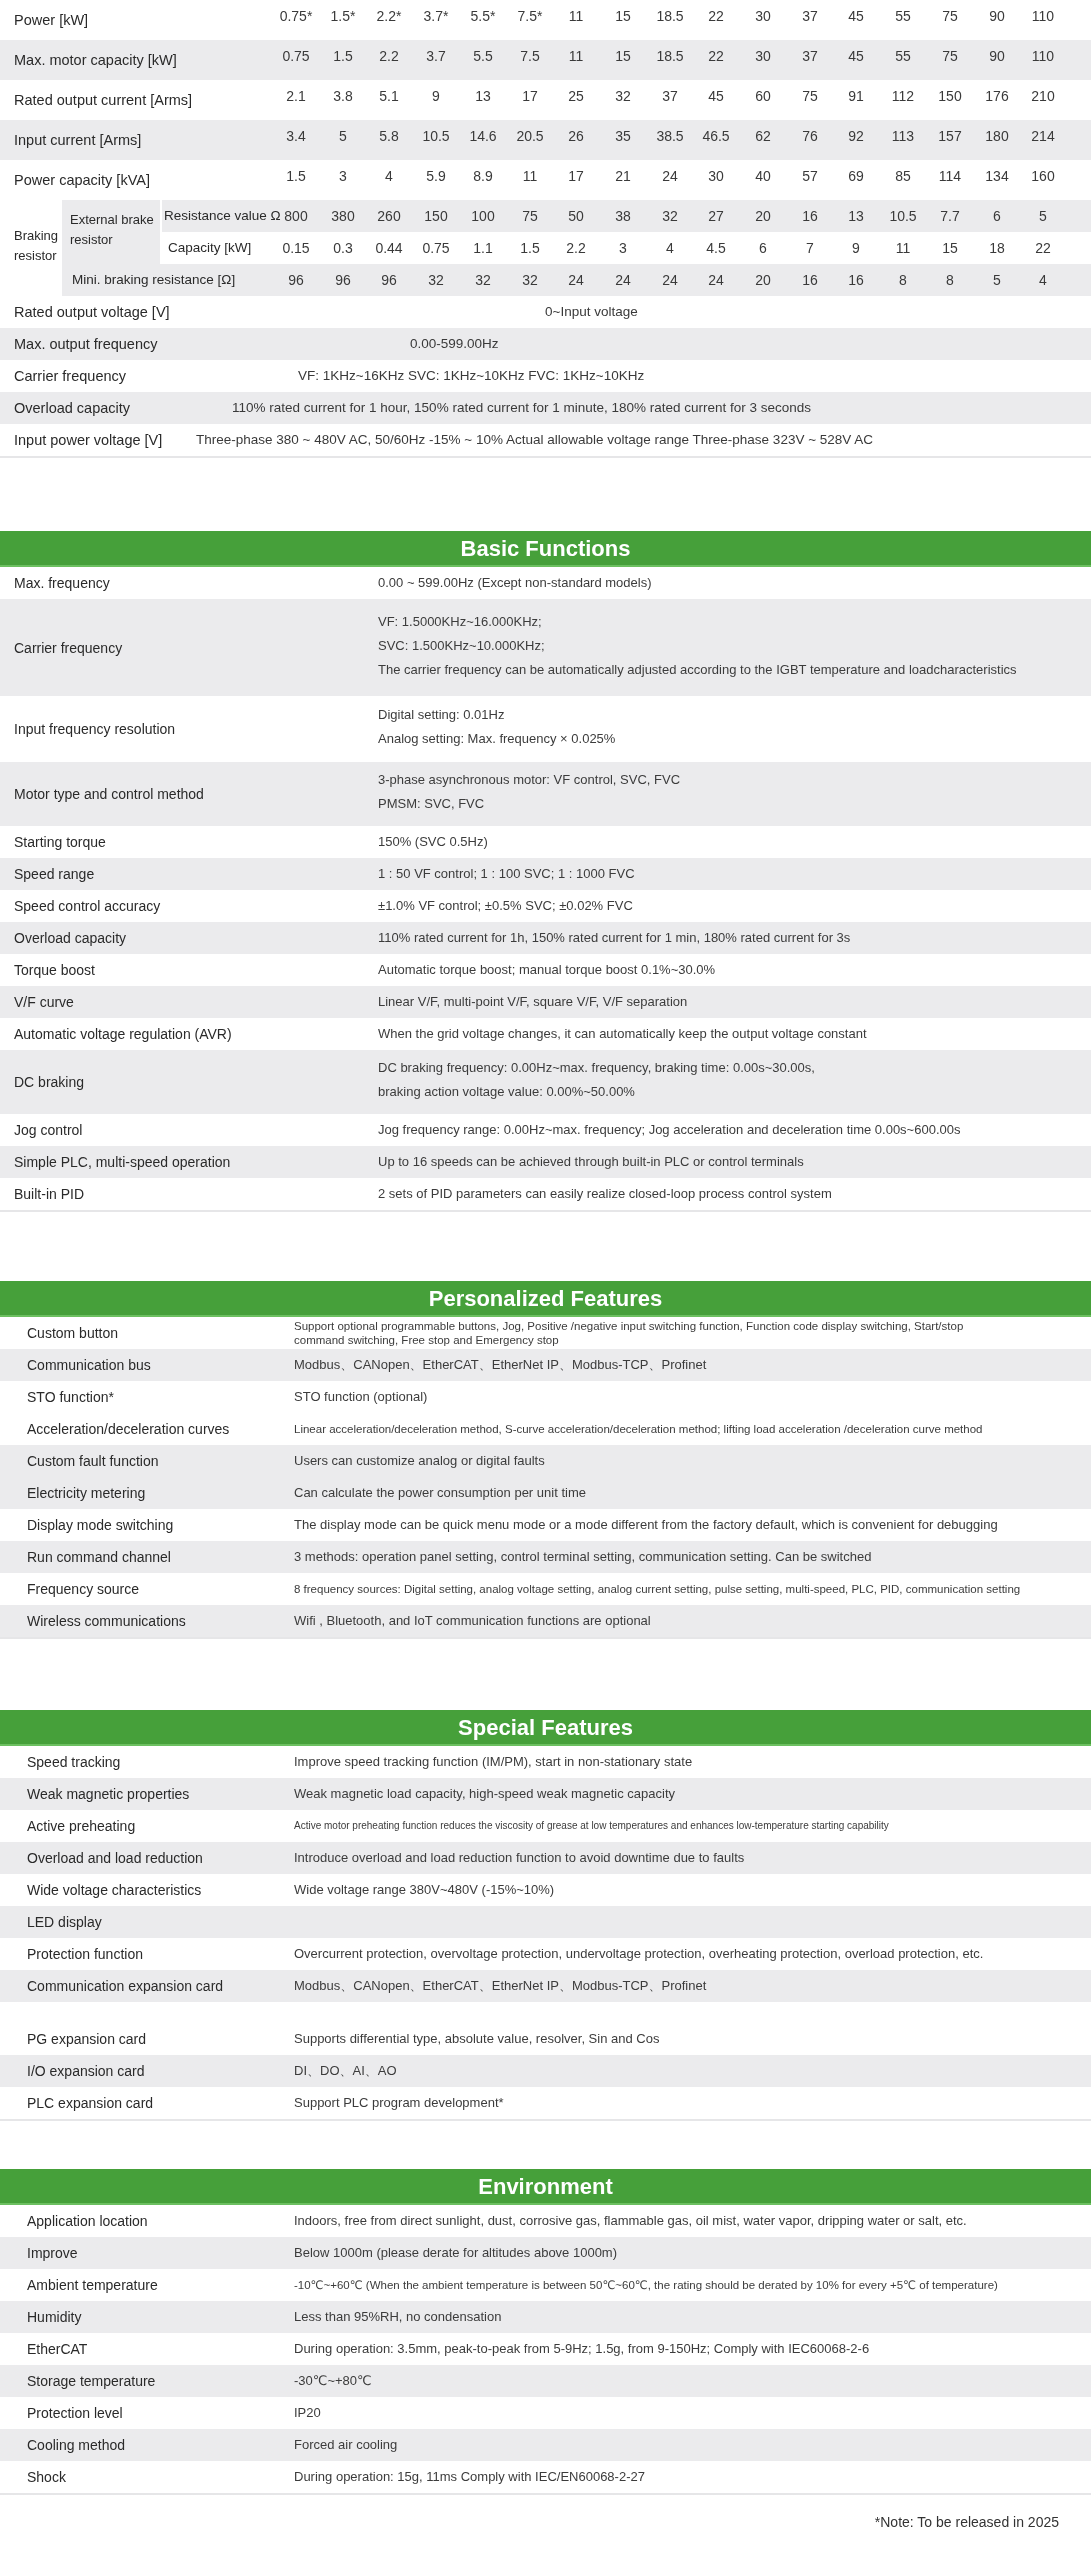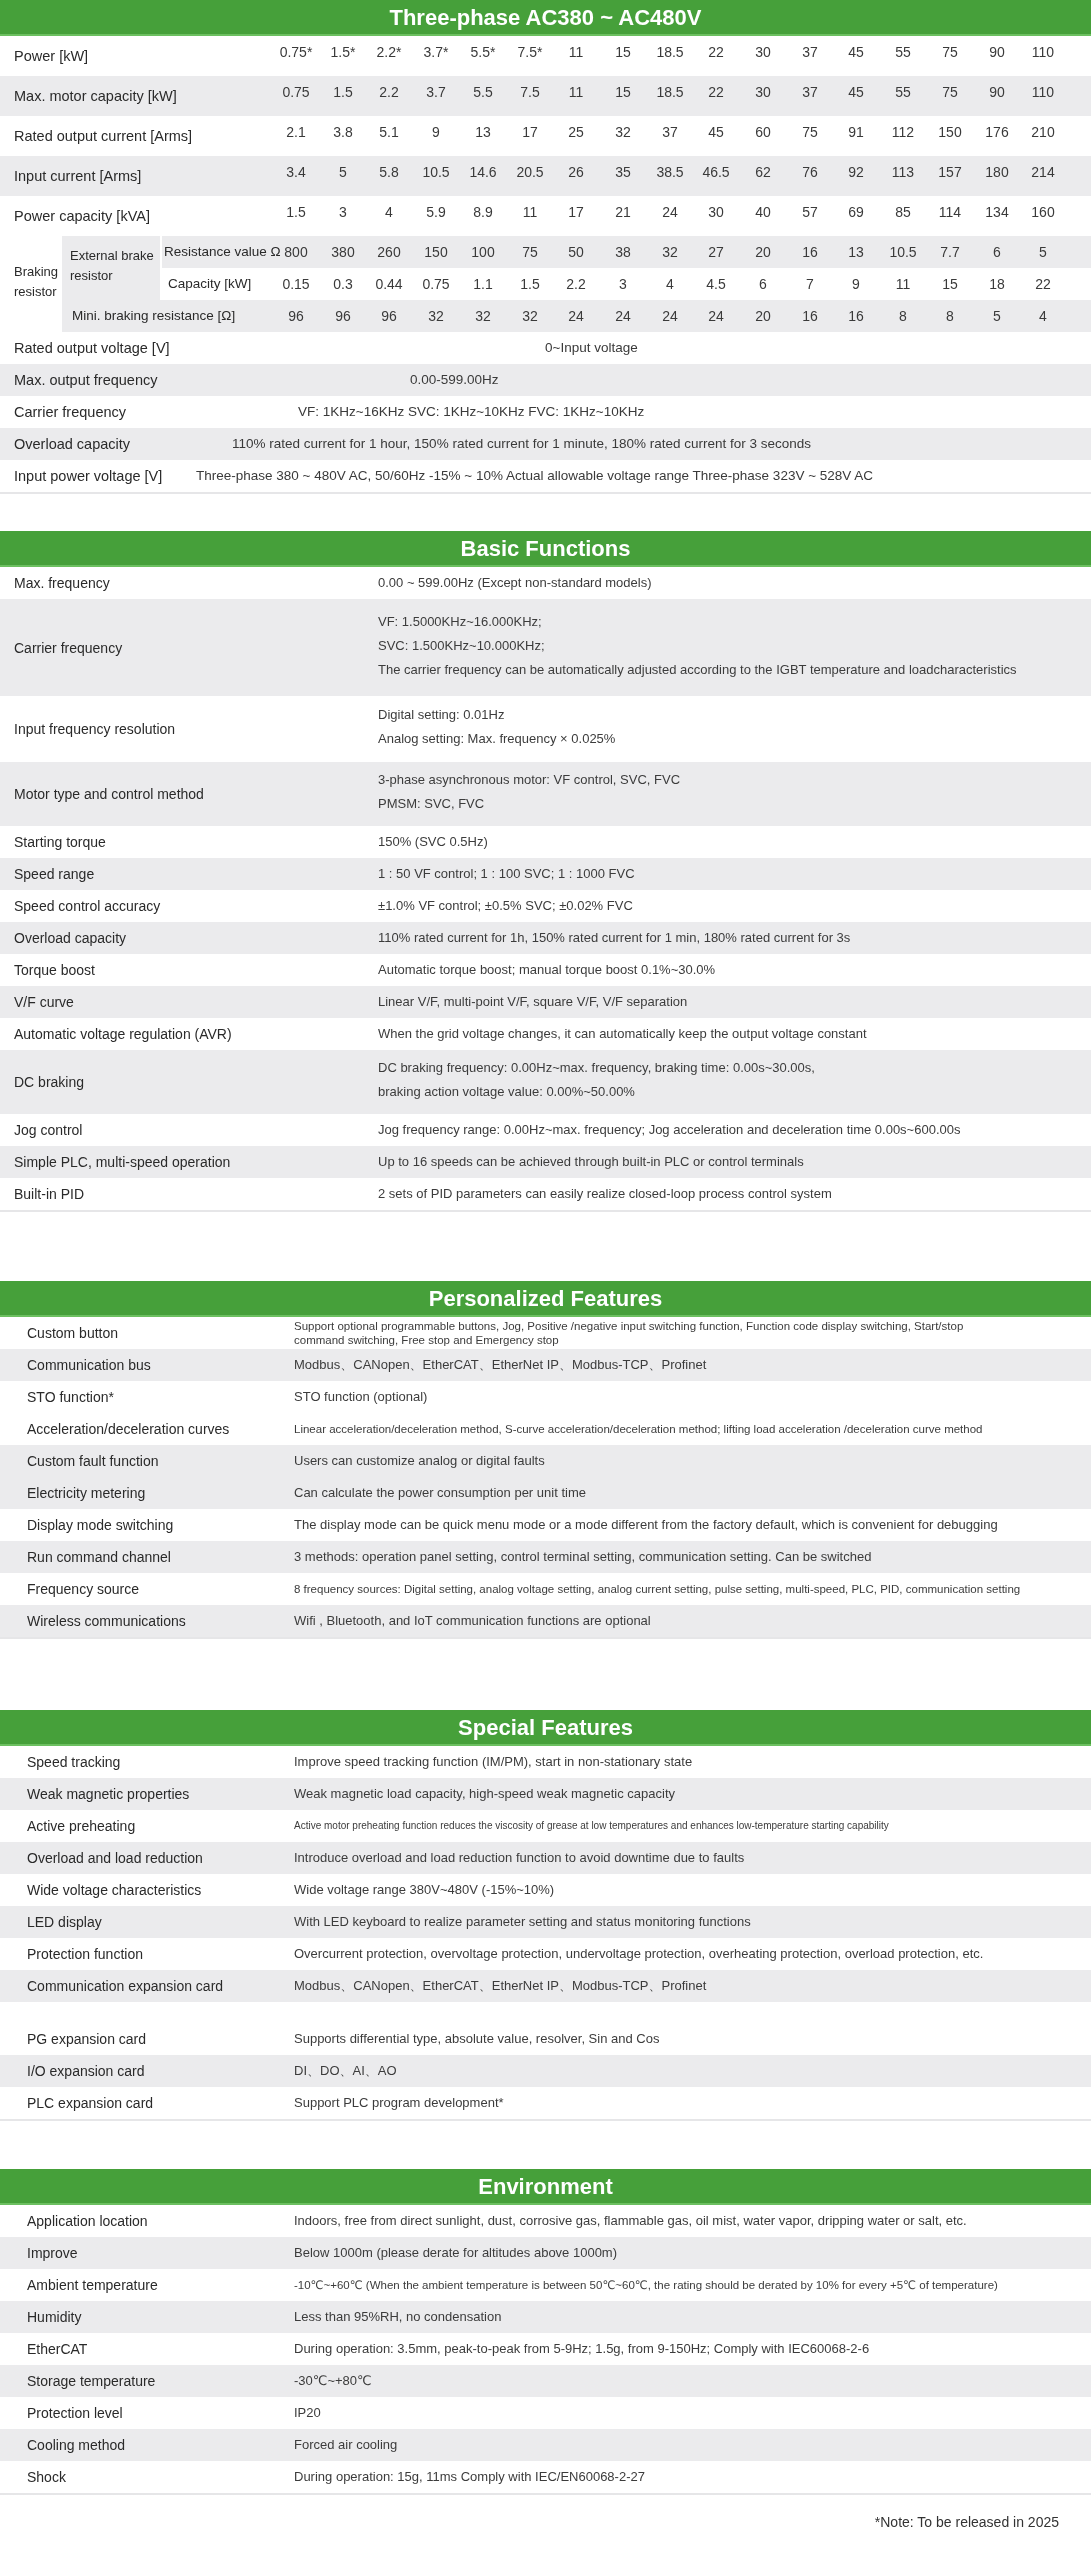--- a/index.html
+++ b/index.html
@@ -32,21 +32,20 @@
   .brk-ext { position:absolute; left:70px; top:10px; font-size:13px; line-height:20px; color:#2a2a2a; width:92px; }
   .brk-sub { position:absolute; font-size:13.5px; color:#2a2a2a; height:32px; line-height:32px; }
   .brk-vline { position:absolute; left:160px; top:0; width:2px; height:64px; background:#ffffff; }
 
   .note { position:absolute; right:32px; top:2514px; font-size:14px; color:#333; }
 </style>
 </head>
 <body>
 
 <div class="section" id="spec" style="top:0;">
-  <div class="sec-header">Three-phase AC380 ~ AC480V</div>
   <div id="spec-rows">
       <div class="row">
         <div class="lbl">Power [kW]</div>
         <div class="num" style="left: 296px;">0.75*</div>
         <div class="num" style="left: 343px;">1.5*</div>
         <div class="num" style="left: 389px;">2.2*</div>
         <div class="num" style="left: 436px;">3.7*</div>
         <div class="num" style="left: 483px;">5.5*</div>
         <div class="num" style="left: 530px;">7.5*</div>
         <div class="num" style="left: 576px;">11</div>
@@ -430,23 +429,20 @@
         </div>
       </div>
       <div class="row" style="height: 32px;">
         <div class="lbl" style="left: 27px;">Wide voltage characteristics</div>
         <div class="val" style="left: 294px; right: 8px;">
           <div>Wide voltage range 380V~480V (-15%~10%)</div>
         </div>
       </div>
       <div class="row alt" style="height: 32px;">
         <div class="lbl" style="left: 27px;">LED display</div>
-        <div class="val" style="left: 294px; right: 8px;">
-          <div>With LED keyboard to realize parameter setting and status monitoring functions</div>
-        </div>
       </div>
       <div class="row" style="height: 32px;">
         <div class="lbl" style="left: 27px;">Protection function</div>
         <div class="val" style="left: 294px; right: 8px;">
           <div>Overcurrent protection, overvoltage protection, undervoltage protection, overheating protection, overload protection, etc.</div>
         </div>
       </div>
       <div class="row alt" style="height: 32px;">
         <div class="lbl" style="left: 27px;">Communication expansion card</div>
         <div class="val" style="left: 294px; right: 8px;">

